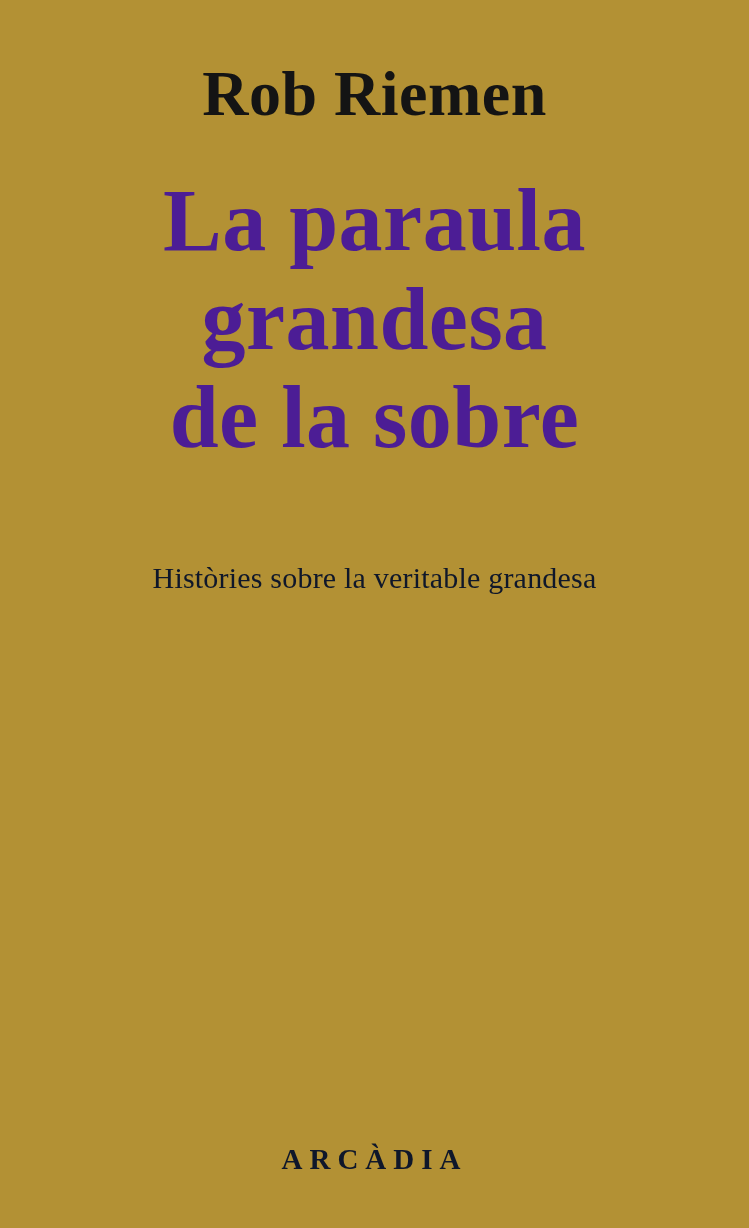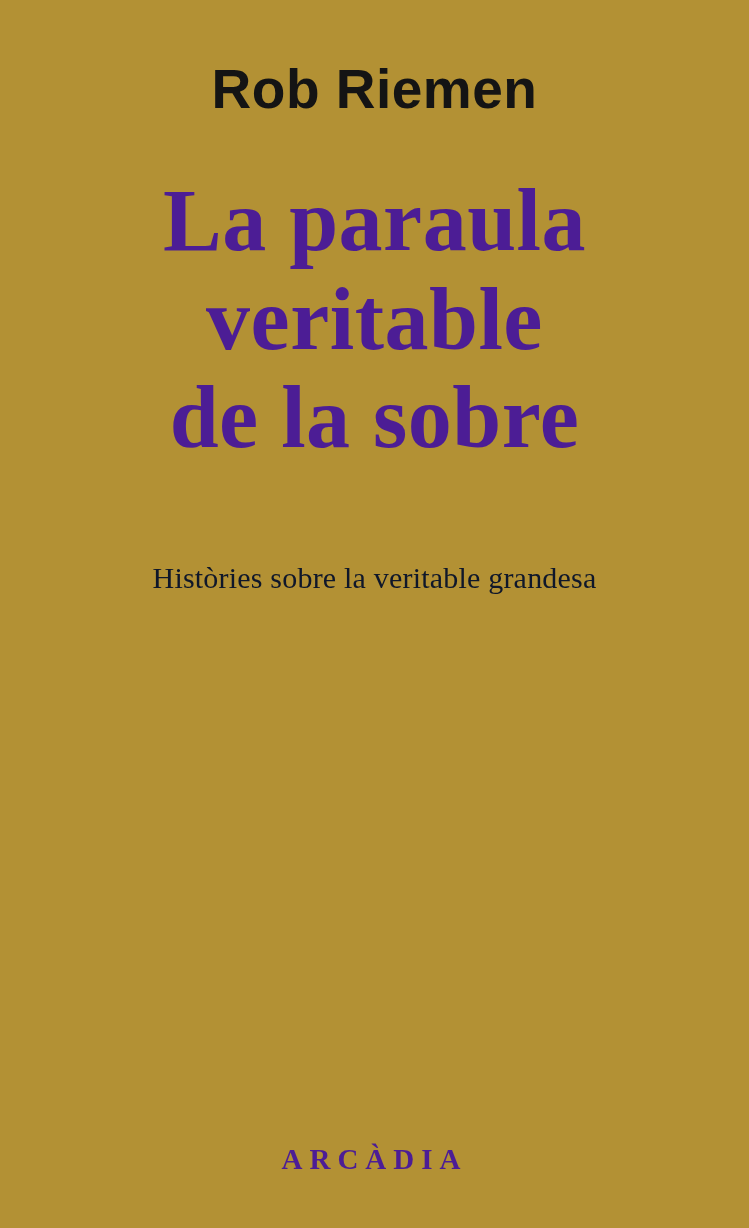--- a/index.html
+++ b/index.html
@@ -20,23 +20,23 @@
     background: #b39134;
     box-sizing: border-box;
   }
   .author {
     position: absolute;
     left: 0;
     right: 0;
     top: 62px;
     text-align: center;
     color: #141414;
-    font-family: Liberation Sans, sans-serif;
+    font-family: Liberation Serif, serif;
     font-weight: bold;
-    font-size: 55px;
+    font-size: 64px;
     letter-spacing: 0.5px;
     line-height: 1.0;
   }
   .title-block {
     position: absolute;
     left: 0;
     right: 0;
     top: 172px;
     text-align: center;
     color: #4c1d95;
@@ -61,37 +61,37 @@
     font-size: 30px;
     line-height: 1.2;
     letter-spacing: 0.2px;
   }
   .publisher {
     position: absolute;
     left: 0;
     right: 0;
     bottom: 52px;
     text-align: center;
-    color: #4c1d95;
+    color: #0f172a;
     font-family: "Liberation Serif", serif;
     font-weight: bold;
     font-size: 29px;
     letter-spacing: 7px;
   }
 </style>
 </head>
 <body>
 
 <div class="cover">
 
   <div class="author">Rob Riemen</div>
 
   <div class="title-block">
     <span class="title-line">La paraula</span>
-    <span class="title-line">veritable</span>
+    <span class="title-line">grandesa</span>
     <span class="title-line">de la sobre</span>
   </div>
 
   <div class="subtitle">Històries sobre la veritable grandesa</div>
 
   <div class="publisher">ARCÀDIA</div>
 
 </div>
 
 </body></html>

